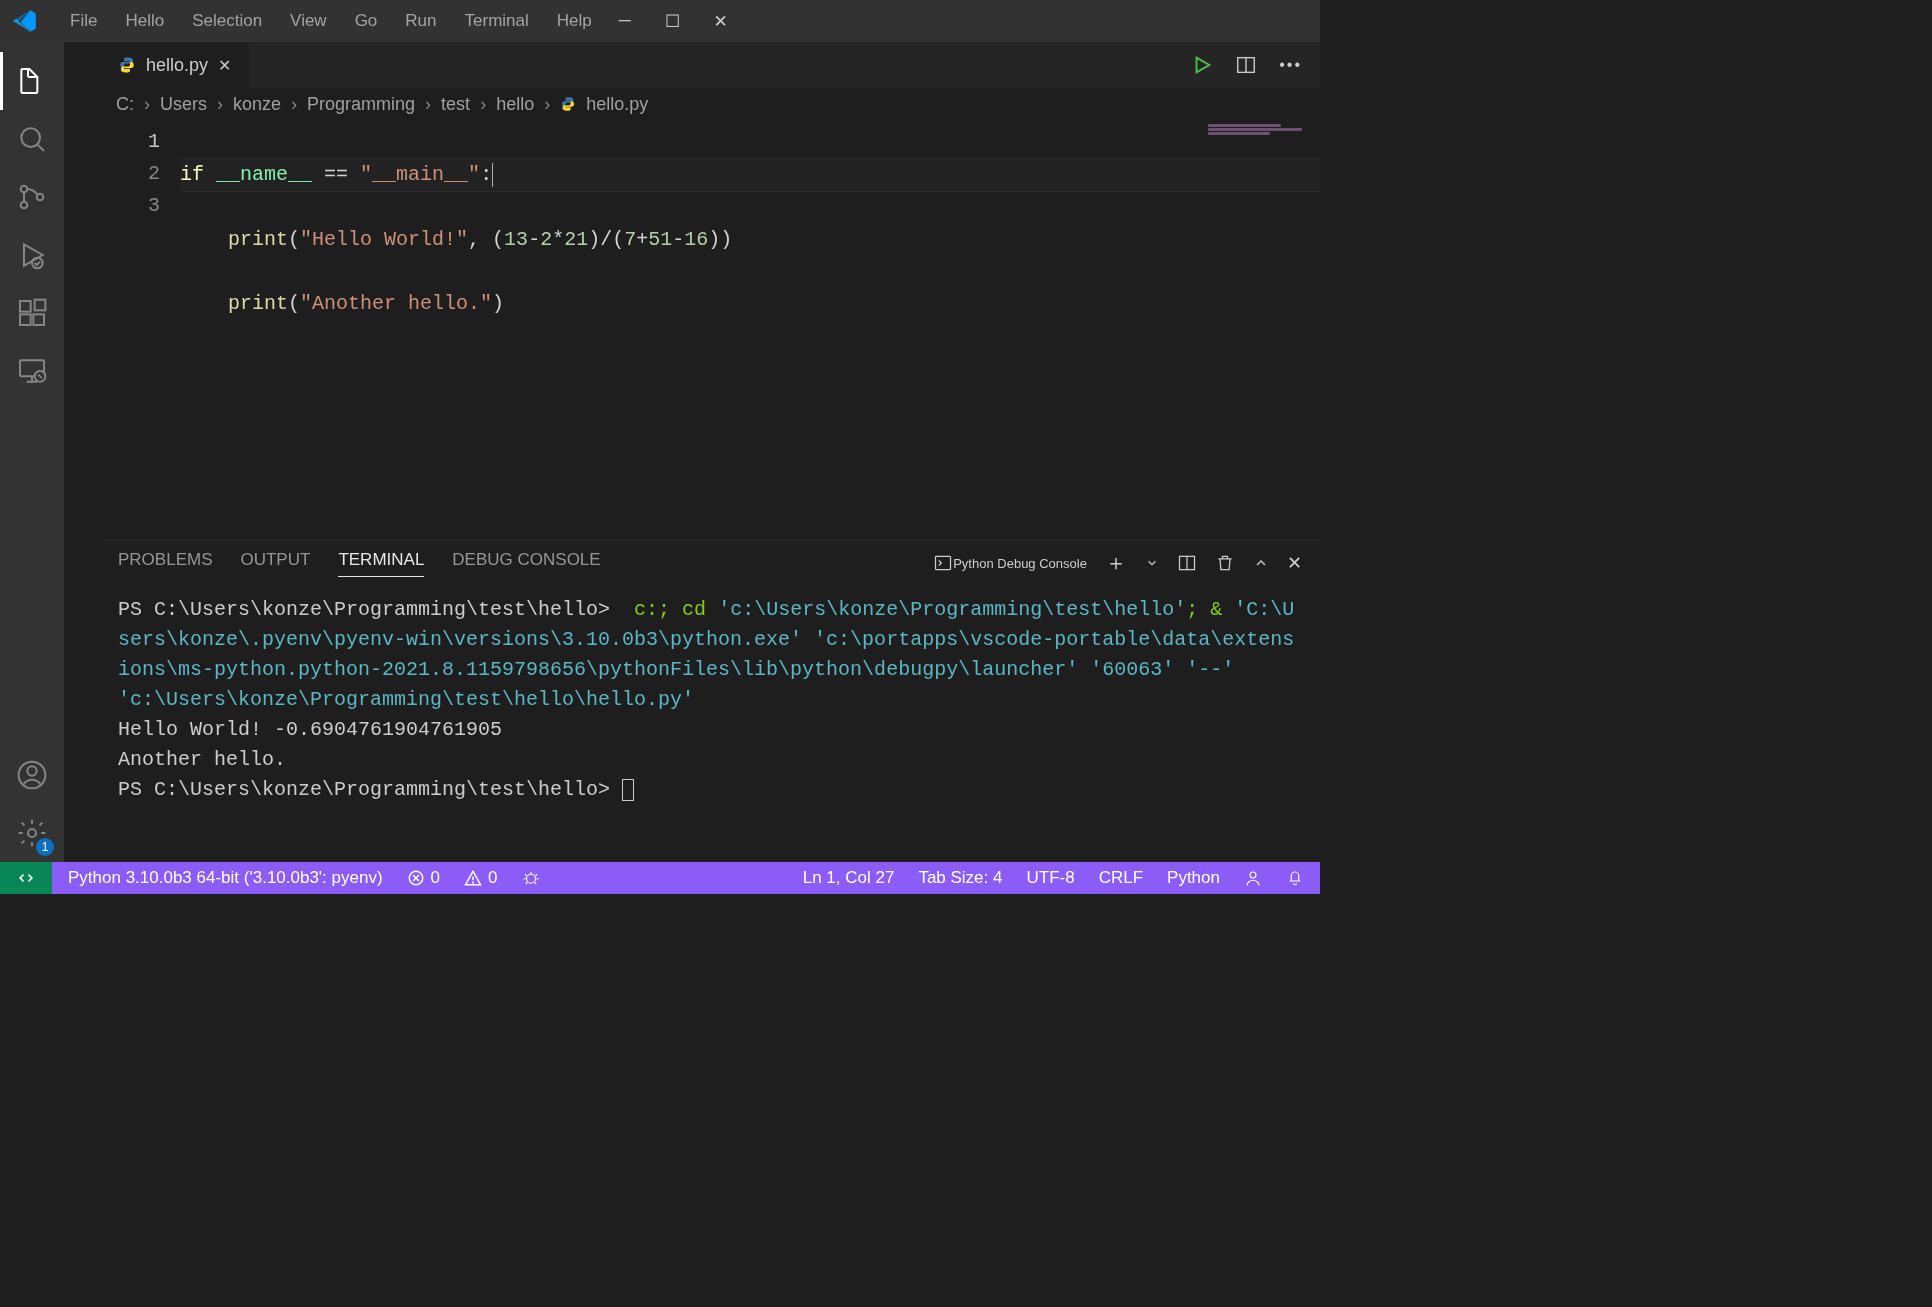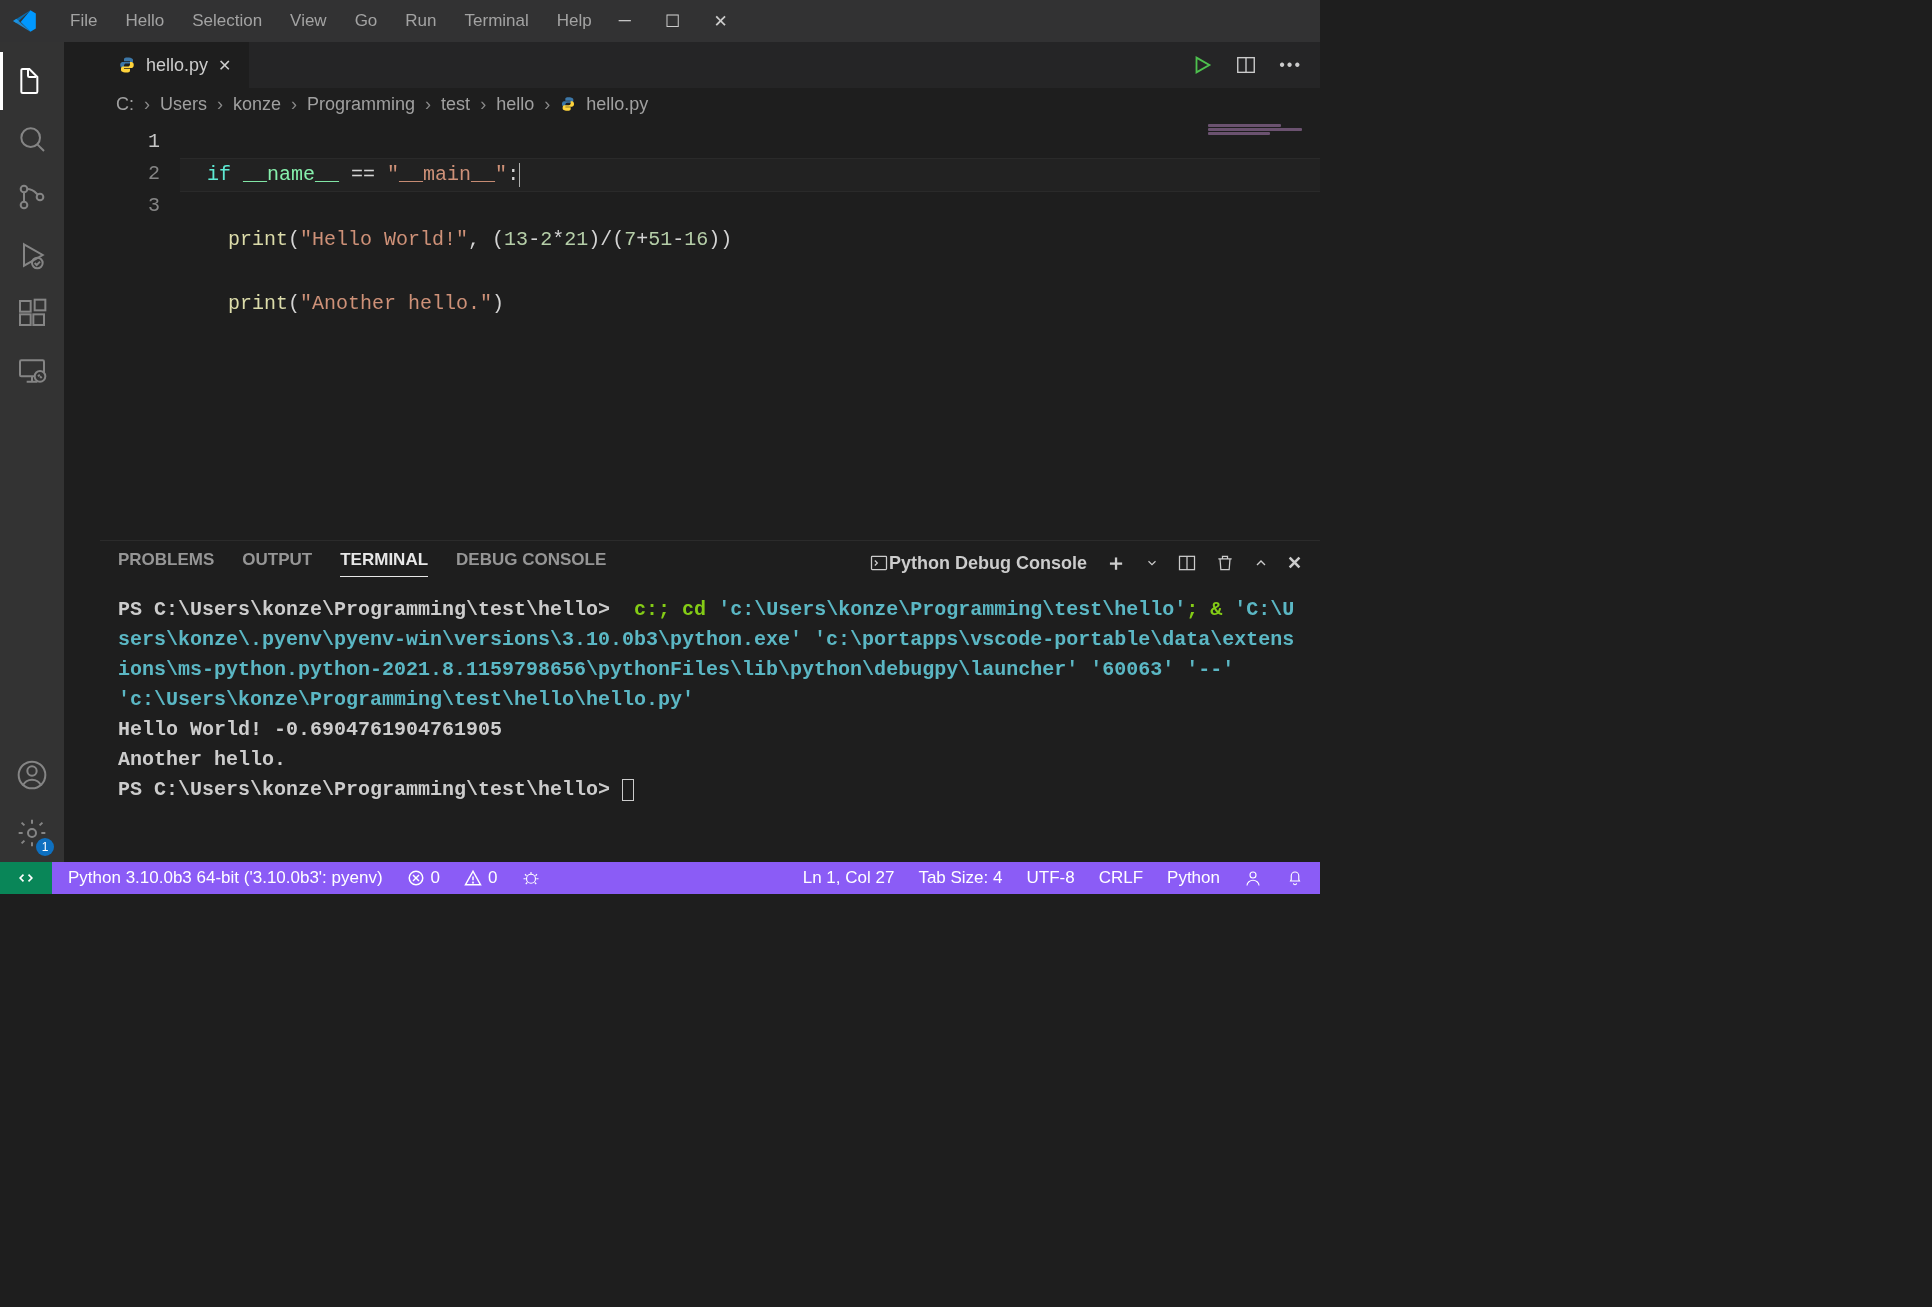--- a/index.html
+++ b/index.html
@@ -94,49 +94,49 @@
   line-height: 32px;
 }
 .code {
   flex:1;
   font-family: Consolas, "Courier New", monospace;
   font-size: 20px;
   line-height: 32px;
   padding-top: 6px;
   white-space: pre;
 }
-.code .kw { color:#5eead4;margin-left:27px; }
+.code .kw { color:#fef9c3; }
 .code .var { color:#86efac; }
 .code .fn { color:#dcdcaa; }
 .code .str { color:#ce9178; }
 .code .num { color:#b5cea8; }
 .code .pn { color:#d4d4d4; }
 .code .cursor { border-left:1px solid #aeafad; display:inline-block; height:24px; vertical-align:middle;}
 .code-line1 { background: rgba(255,255,255,0.02); border:1px solid #2a2a2a; border-left:none; border-right:none;}
 .guide { border-left:1px solid #404040; display:inline-block; width:1px; margin-left:-1px; }
 .minimap { position:absolute; right:0; top:0; width:120px; height:28px; background:#1e1e1e; display:flex; flex-direction:column; padding:4px 8px;}
 .minimap div { height:3px; margin-bottom:1px; border-radius:1px;}
 .panel {
   height: 322px;
   border-top: 1px solid #2b2b2b;
   background:#1e1e1e;
-  display:flex; flex-direction:column;font-weight:bold;
+  display:flex; flex-direction:column;
 }
 .panel-tabs {
   height: 44px;
   display:flex; align-items:center;
   padding: 0 18px;
   gap: 28px;
   font-size: 17px;
 }
 .panel-tabs .ptab { color:#969696; padding-bottom:6px;}
 .panel-tabs .ptab.active { color:#e7e7e7; border-bottom:1px solid #e7e7e7;}
 .panel-tabs .pt-spacer { flex:1;}
 .panel-tabs .pt-right { display:flex; align-items:center; gap:18px; color:#ccc;}
-.panel-tabs .pt-label { display:flex; align-items:center; gap:0; font-size:18px;}
+.panel-tabs .pt-label { display:flex; align-items:center; gap:0; font-size:13px;}
 .terminal {
   flex:1;
   padding: 10px 18px;
   font-family: Consolas, "Courier New", monospace;
   font-size: 20px;
   line-height: 30px;
   color:#cccccc;
   white-space: pre-wrap;
   word-break: break-all;
 }

